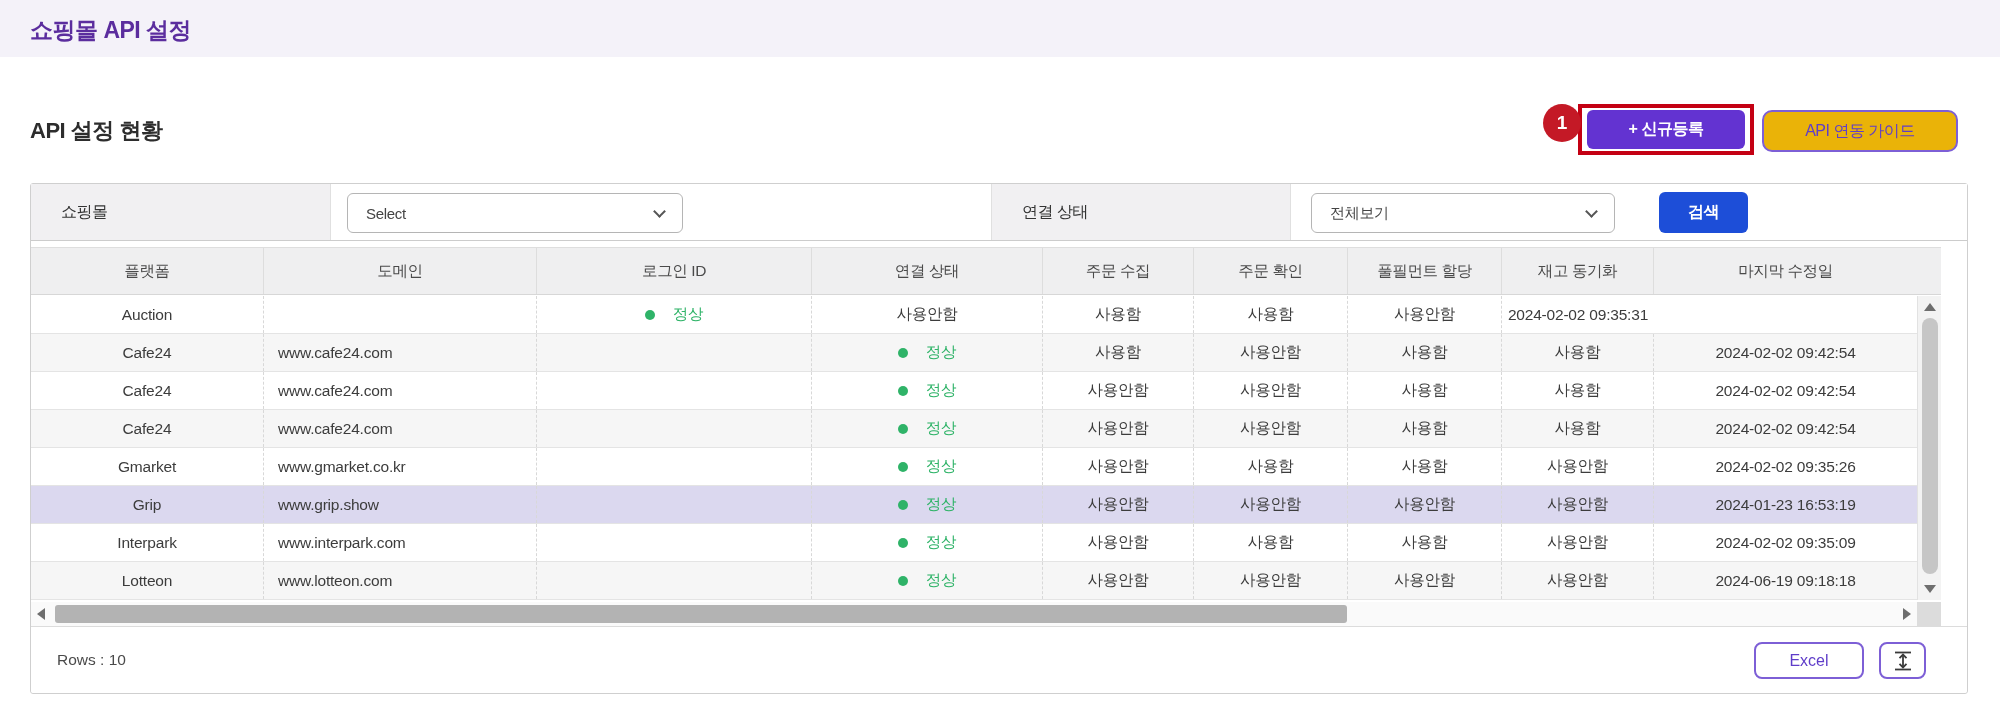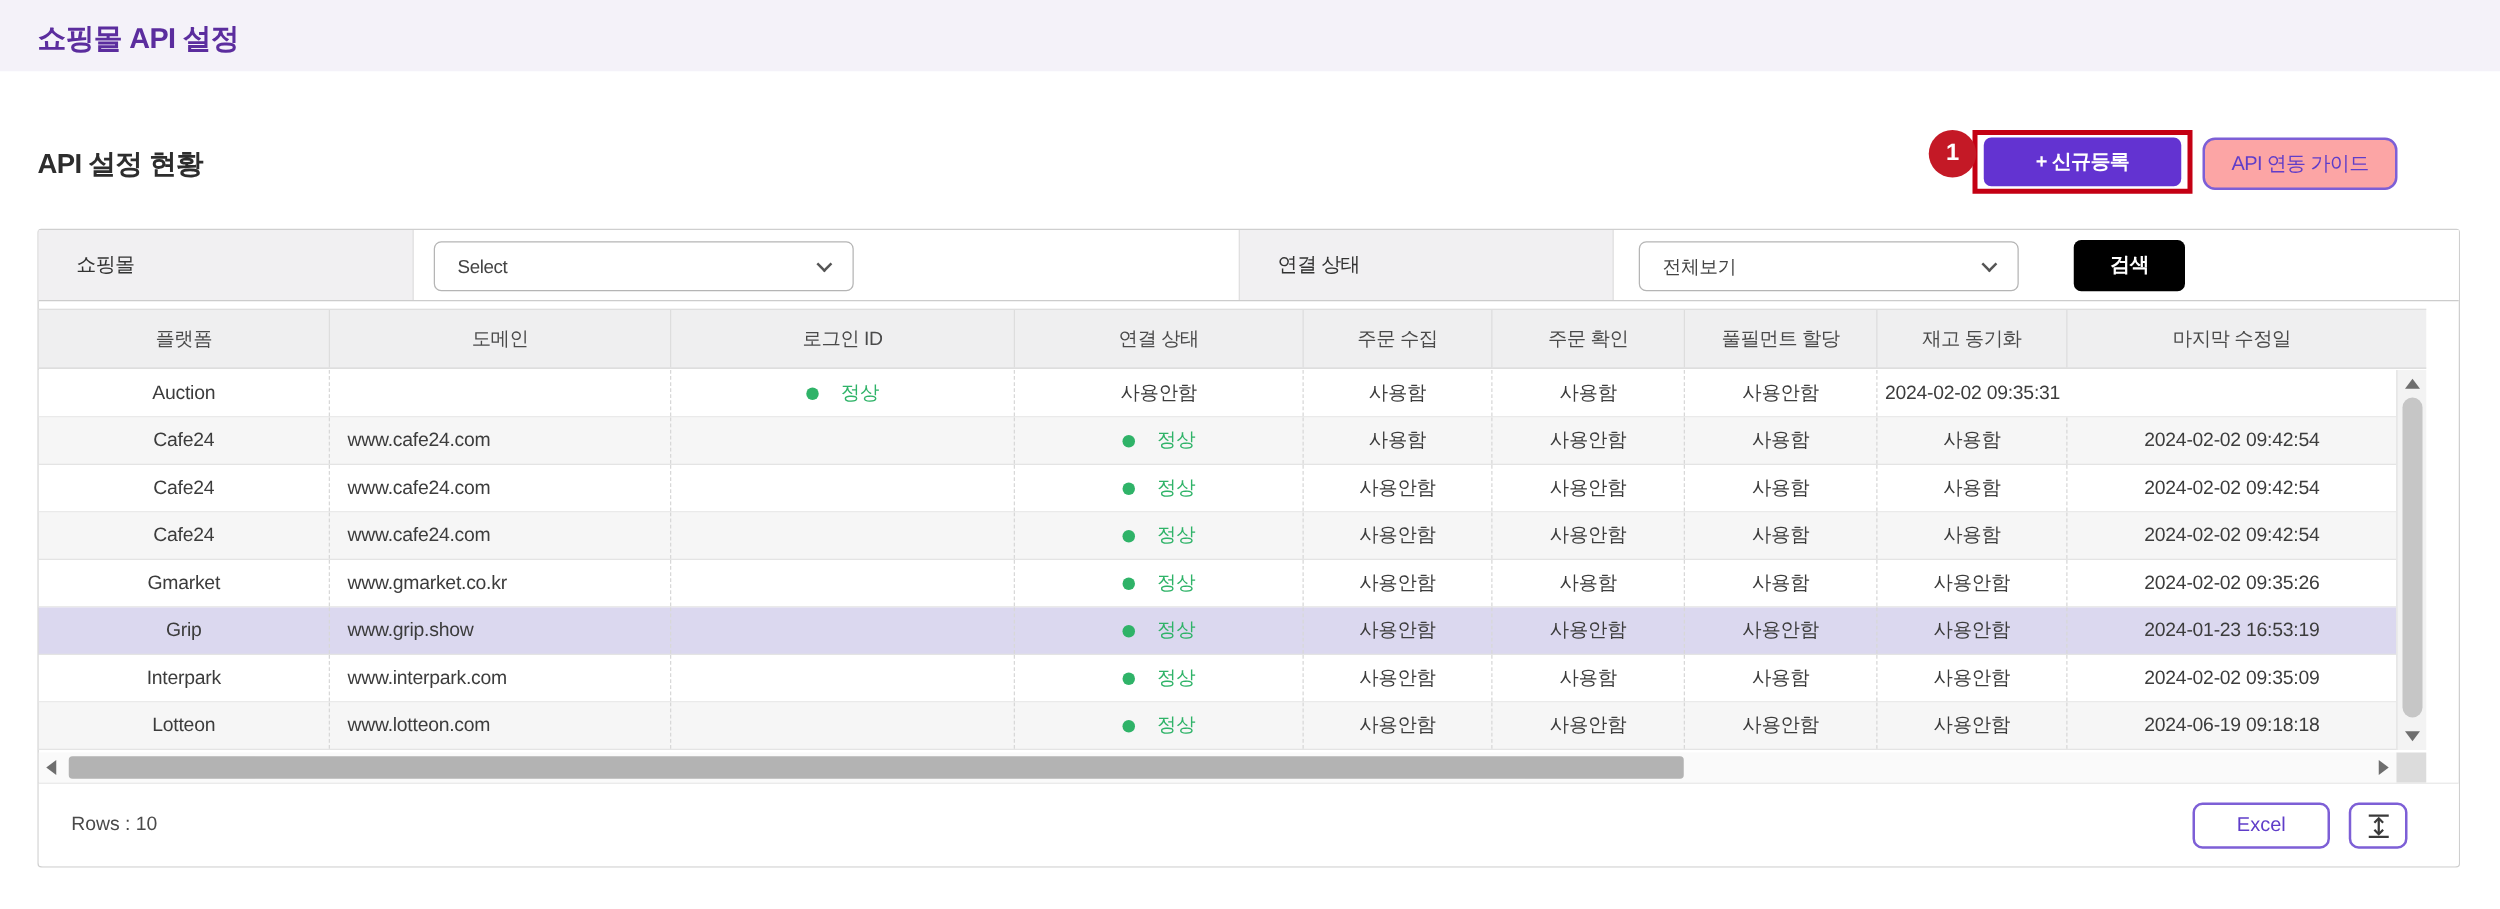--- a/index.html
+++ b/index.html
@@ -12,39 +12,39 @@
   .page-title { position:absolute; left:30px; top:15px; font-size:23px; font-weight:bold; color:#5b2d9e; letter-spacing:-0.5px; }
 
   
   .section-title { position:absolute; left:30px; top:116px; font-size:22px; font-weight:bold; color:#2d2d2d; letter-spacing:-0.5px; }
   .step-badge { position:absolute; left:1543px; top:104px; width:38px; height:38px; border-radius:50%; background:#c41926; color:#fff;
     font-size:19px; font-weight:bold; display:flex; align-items:center; justify-content:center; z-index:3; }
   .annotation-box { position:absolute; left:1578px; top:104px; width:176px; height:51px; border:4px solid #c40013; display:flex;
     align-items:center; justify-content:center; z-index:2; background:transparent; }
   .btn-primary { width:158px; height:39px; background:#6333d1; color:#fff; border:none; border-radius:6px; font-size:16px; font-weight:bold;
     font-family:inherit; cursor:pointer; letter-spacing:-0.5px; }
-  .btn-guide { position:absolute; left:1762px; top:110px; width:156px; height:42px; background:#fca5a5; border:2px solid #7d5fd6; border-radius:10px;
+  .btn-guide { position:absolute; left:1762px; top:110px; width:196px; height:42px; background:#eab308; border:2px solid #7d5fd6; border-radius:10px;
     color:#5f3dc9; font-size:16px; font-weight:500; font-family:inherit; cursor:pointer; letter-spacing:-0.5px; }
 
   
   .panel { position:absolute; left:30px; top:183px; width:1938px; height:511px; background:#fff; border:1px solid #cfcfcf; border-radius:3px; }
 
   
   .filter-bar { position:absolute; left:0; top:0; width:100%; height:57px; border-bottom:1px solid #cccccc; background:#fff; }
   .f-label { position:absolute; top:0; height:56px; background:#f1f0f2; display:flex; align-items:center; padding-left:30px;
     font-size:16px; color:#333; font-weight:500; letter-spacing:-0.5px; }
   .f-label.l1 { left:0; width:300px; border-right:1px solid #e0e0e0; }
   .f-label.l2 { left:960px; width:300px; border-left:1px solid #e0e0e0; border-right:1px solid #e0e0e0; }
   .select { position:absolute; top:9px; height:40px; background:#fff; border:1px solid #b5b5b5; border-radius:6px; display:flex;
     align-items:center; justify-content:space-between; padding:0 18px; cursor:pointer; }
   .select.s1 { left:316px; width:336px; }
   .select.s2 { left:1280px; width:304px; }
   .select .val { font-size:15px; color:#444; letter-spacing:-0.3px; }
   .chev { width:9px; height:9px; border-right:2px solid #555; border-bottom:2px solid #555; transform:rotate(45deg); margin-top:-4px; }
-  .btn-search { position:absolute; left:1628px; top:8px; width:89px; height:41px; background:#000000; color:#fff; border:none; border-radius:6px;
+  .btn-search { position:absolute; left:1628px; top:8px; width:89px; height:41px; background:#1d4ed8; color:#fff; border:none; border-radius:6px;
     font-size:16px; font-weight:bold; font-family:inherit; cursor:pointer; letter-spacing:-0.5px; }
 
   
   .thead { position:absolute; left:0; top:63px; width:1910px; height:48px; display:grid;
     grid-template-columns:233px 273px 275px 231px 151px 154px 154px 152px 263px 24px;
     background:#efeff0; border-top:1px solid #dedede; border-bottom:1px solid #d7d7d7; }
   .th { display:flex; align-items:center; justify-content:center; font-size:15.5px; color:#4a4a4a; font-weight:500;
     border-right:1px solid #dddddd; letter-spacing:-0.4px; }
   .th:nth-last-child(-n+2) { border-right:none; }
   .tbody { position:absolute; left:0; top:112px; width:1886px; }

